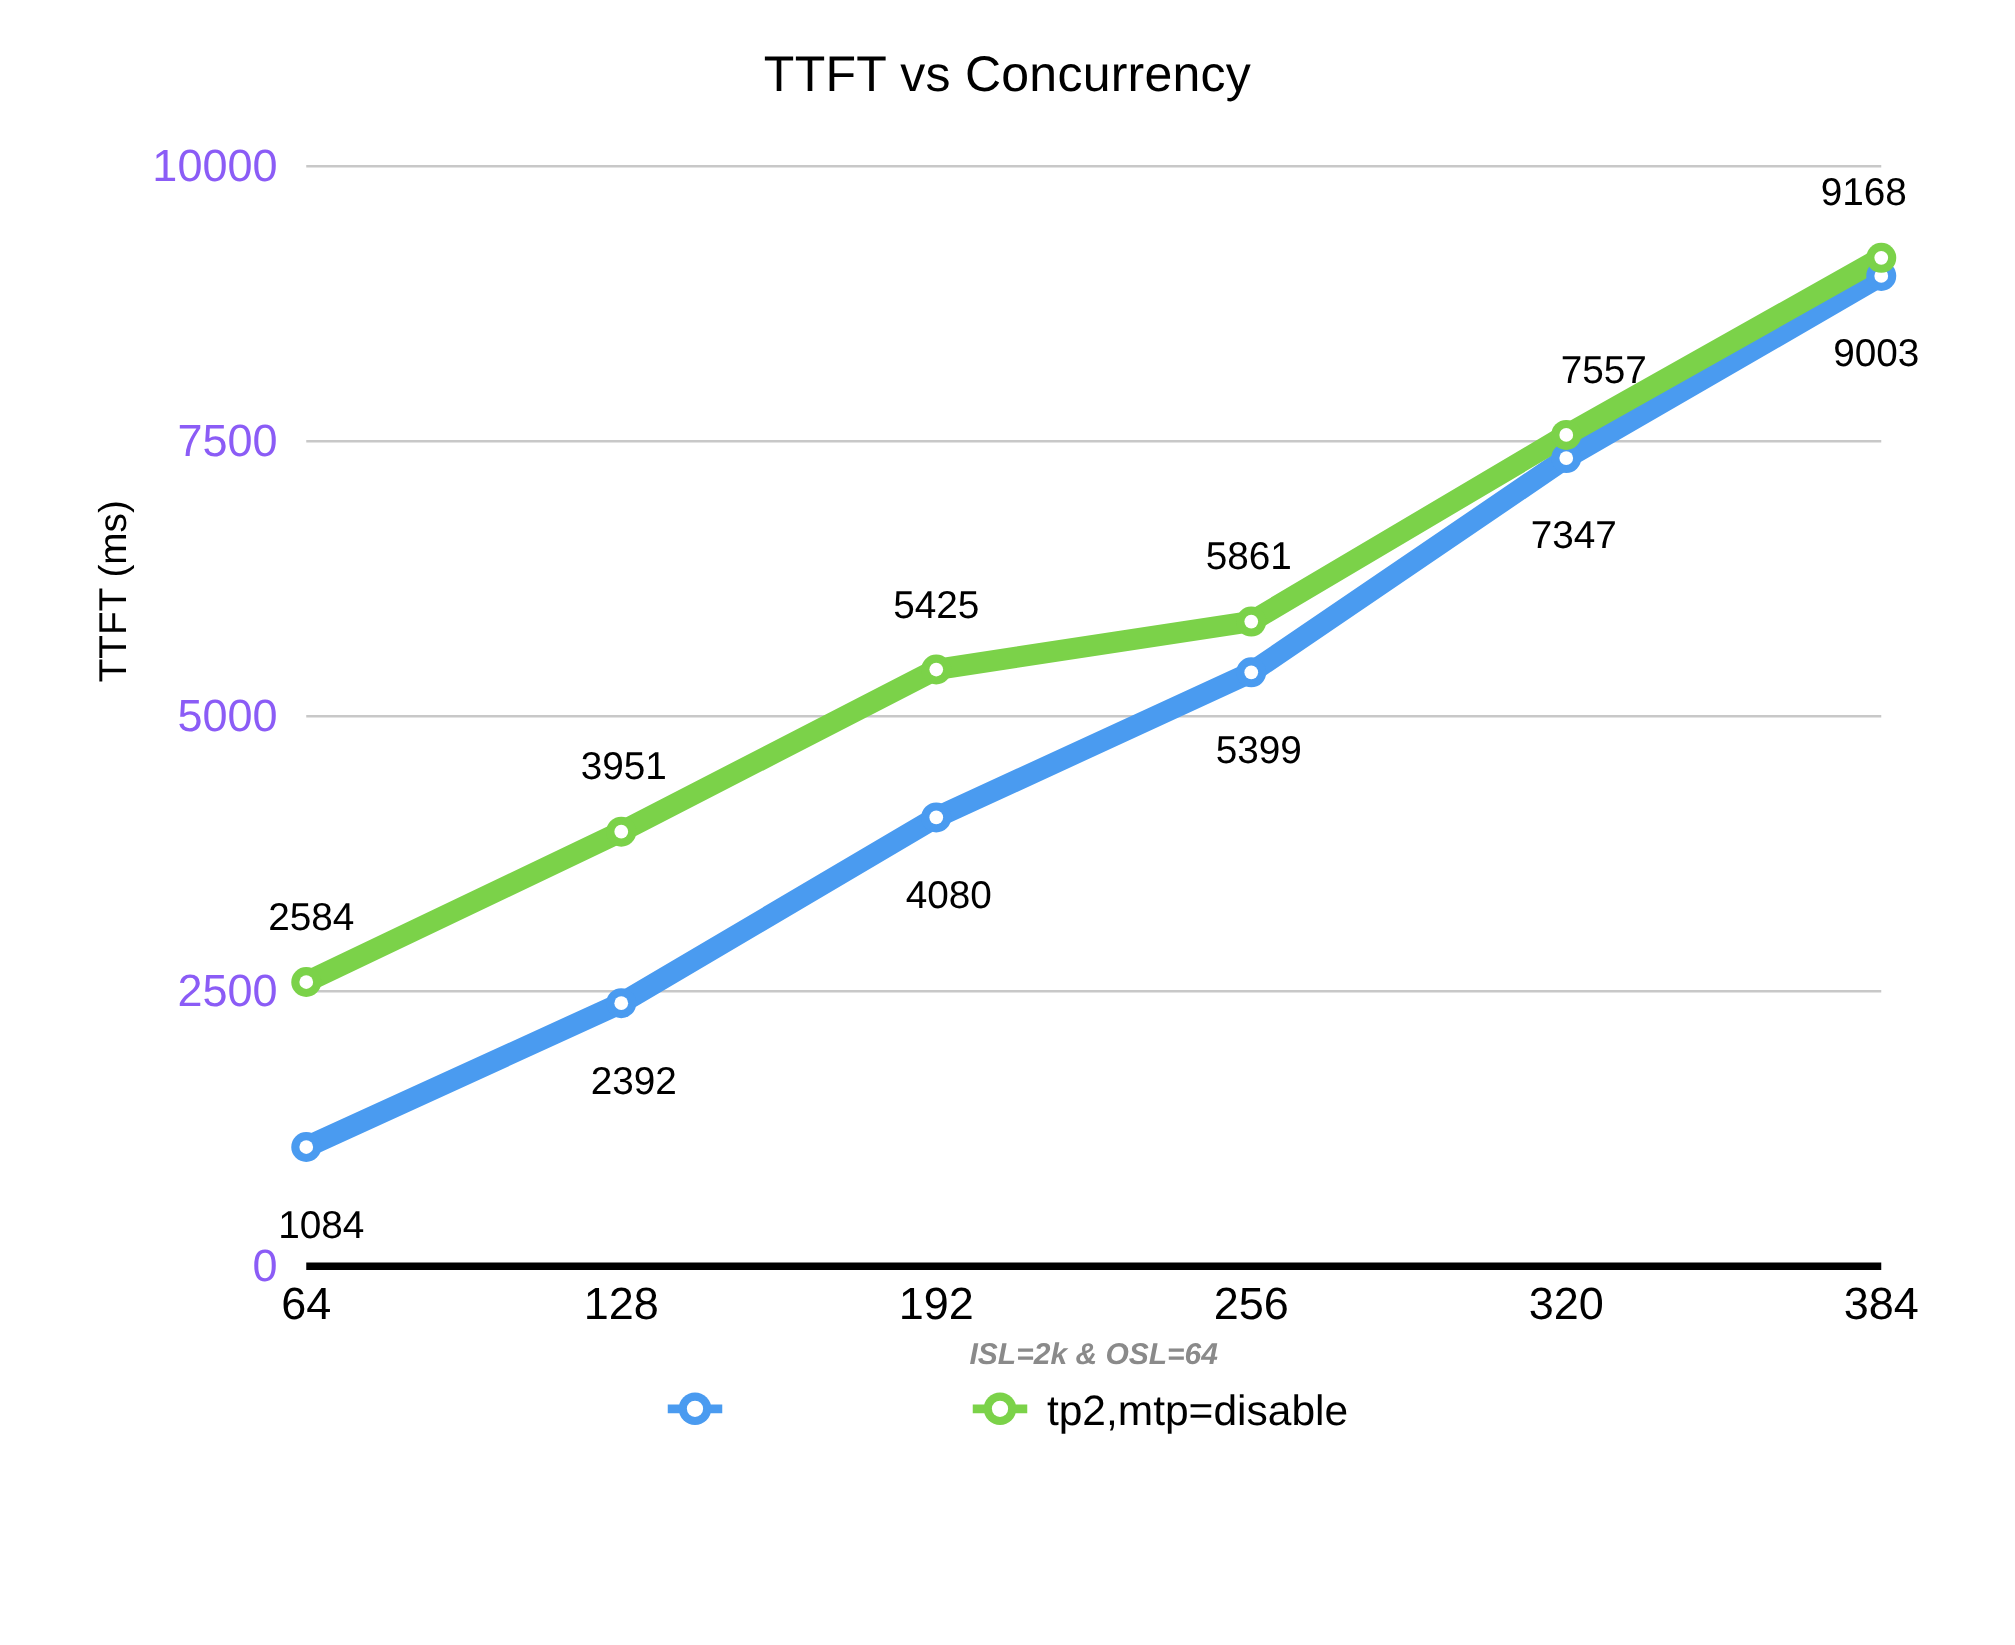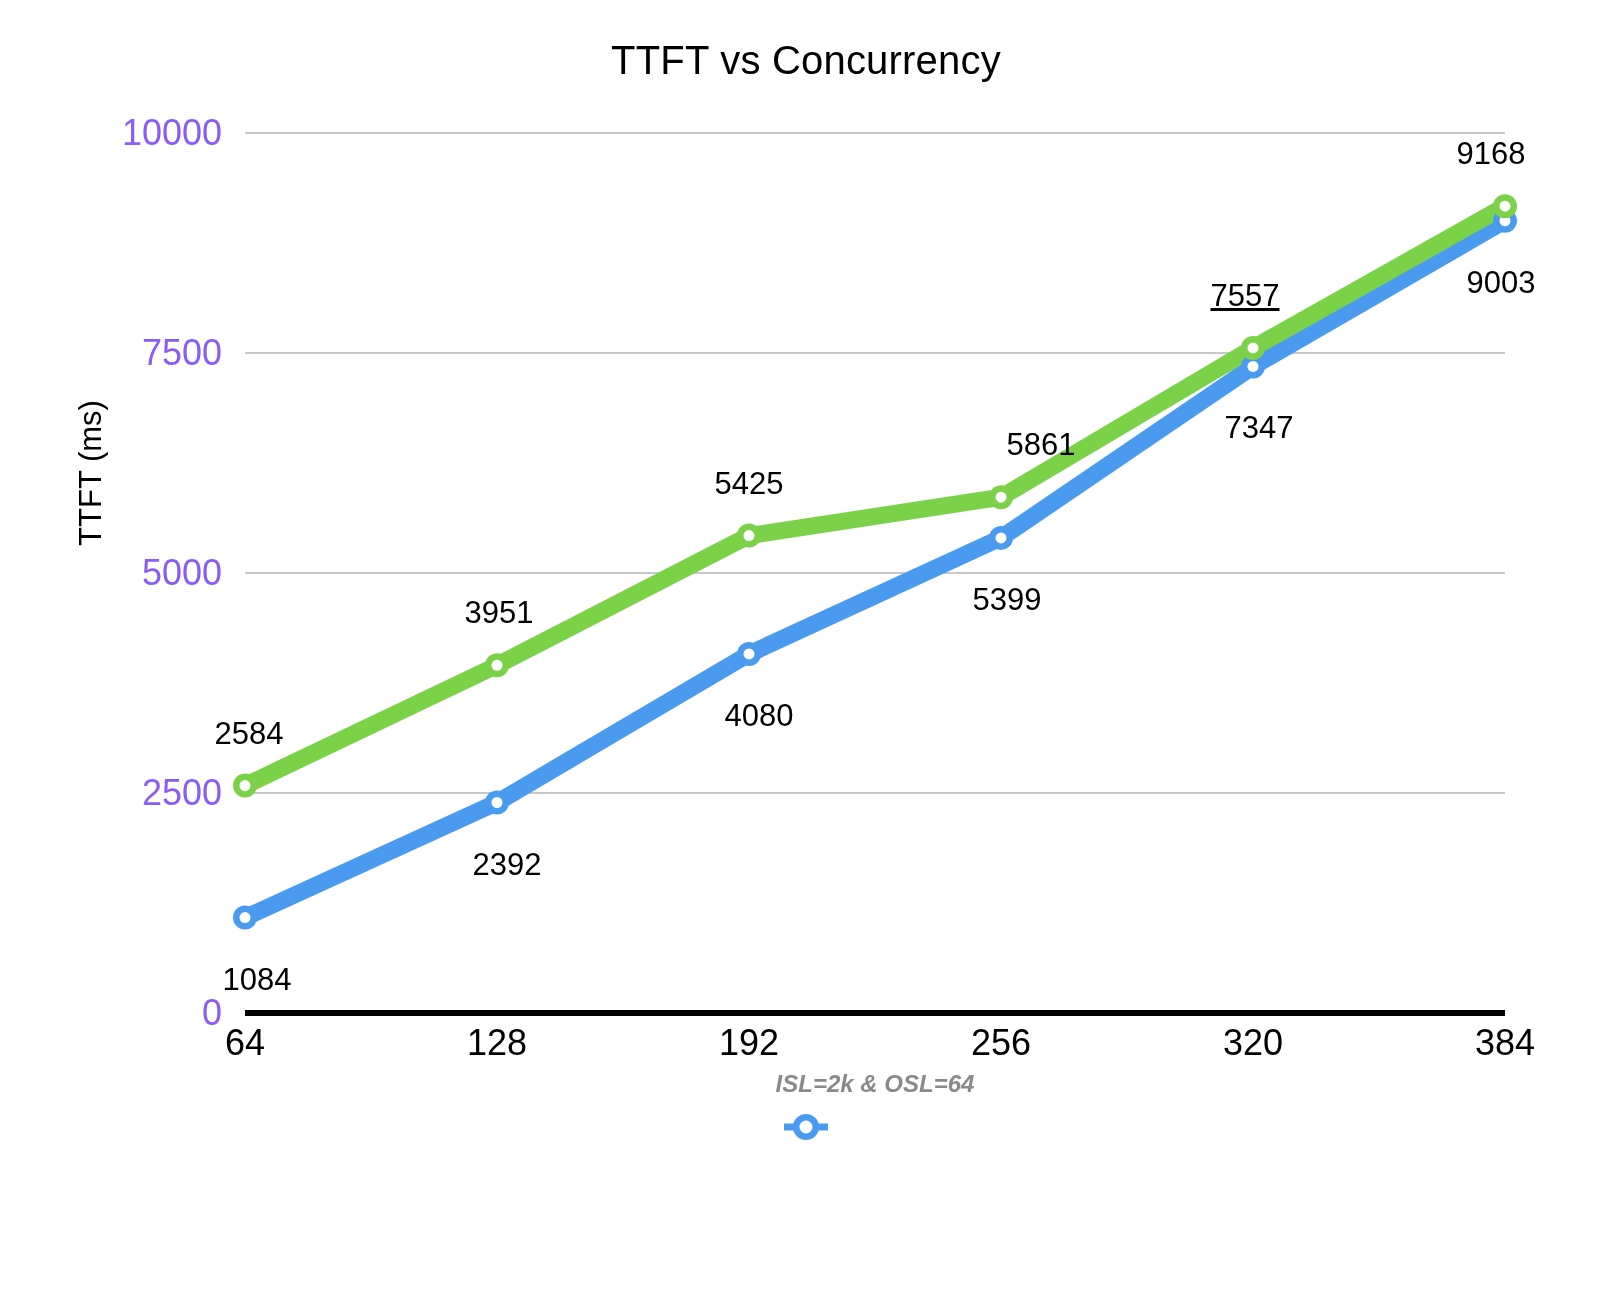--- a/index.html
+++ b/index.html
@@ -212,22 +212,22 @@
     <div id="point-labels">
         <div class="point-label" style="left: 12px; top: 846.608px;">1084</div>
         <div class="point-label" style="left: 262px; top: 731.504px;">2392</div>
         <div class="point-label" style="left: 514px; top: 582.96px;">4080</div>
         <div class="point-label" style="left: 762px; top: 466.888px;">5399</div>
         <div class="point-label" style="left: 1014px; top: 295.464px;">7347</div>
         <div class="point-label" style="left: 1256px; top: 149.736px;">9003</div>
         <div class="point-label" style="left: 4px; top: 600.608px;">2584</div>
         <div class="point-label" style="left: 254px; top: 480.312px;">3951</div>
         <div class="point-label" style="left: 504px; top: 350.6px;">5425</div>
-        <div class="point-label" style="left: 754px; top: 312.232px; margin-left: 42px;">5861</div>
-        <div class="point-label" style="left: 1000px; top: 162.984px; text-decoration: underline;">7557</div>
+        <div class="point-label" style="left: 754px; top: 312.232px;">5861</div>
+        <div class="point-label" style="left: 1038px; top: 162.984px;">7557</div>
         <div class="point-label" style="left: 1246px; top: 21.216px;">9168</div>
       </div>
   </div>
 
   <div id="axis-zero-line"></div>
 
   <div id="x-tick-labels">
       <div class="x-tick-label" style="left: 245px;">64</div>
       <div class="x-tick-label" style="left: 497px;">128</div>
       <div class="x-tick-label" style="left: 749px;">192</div>
@@ -239,15 +239,23 @@
   <div id="x-axis-caption">ISL=2k &amp; OSL=64</div>
 
   <div id="legend">
       <div class="legend-item">
         <span class="legend-marker"><svg width="44" height="34" viewBox="0 0 44 34">
             <line x1="0" y1="17" x2="44" y2="17" stroke="#4a9bf0" stroke-width="7"></line>
             <circle cx="22" cy="17" r="13" fill="#4a9bf0"></circle>
             <circle cx="22" cy="17" r="6.5" fill="#ffffff"></circle>
           </svg></span>
       </div>
+      <div class="legend-item">
+        <span class="legend-marker"><svg width="44" height="34" viewBox="0 0 44 34">
+            <line x1="0" y1="17" x2="44" y2="17" stroke="#7bd249" stroke-width="7"></line>
+            <circle cx="22" cy="17" r="13" fill="#7bd249"></circle>
+            <circle cx="22" cy="17" r="6.5" fill="#ffffff"></circle>
+          </svg></span>
+        <span class="legend-label">tp2,mtp=disable</span>
+      </div>
     </div>
 
 </div>
 
 </body></html>

